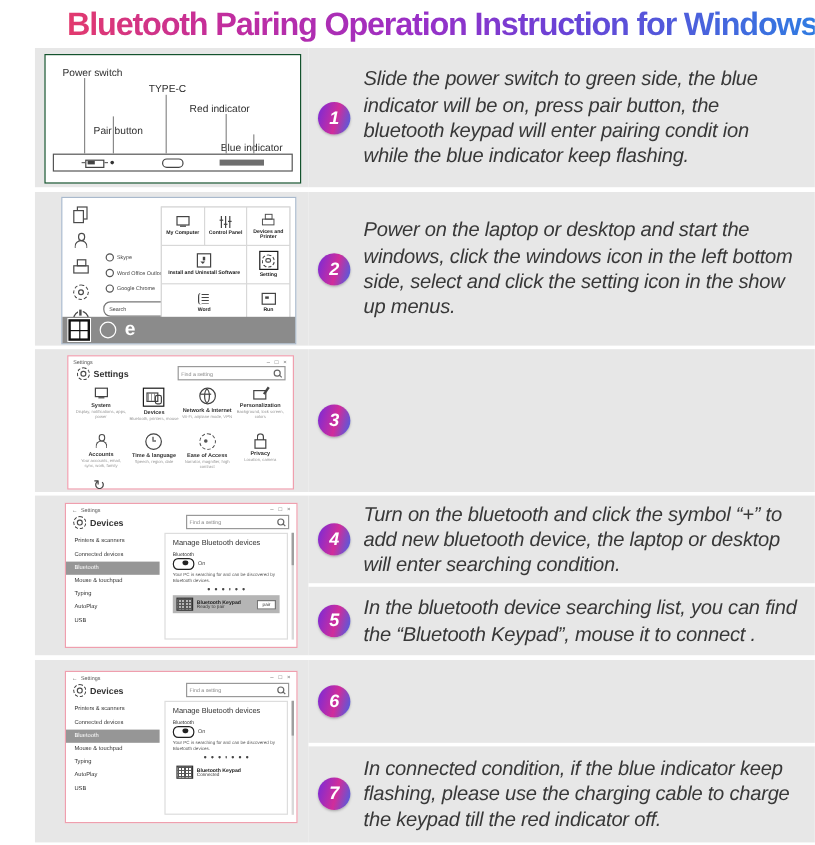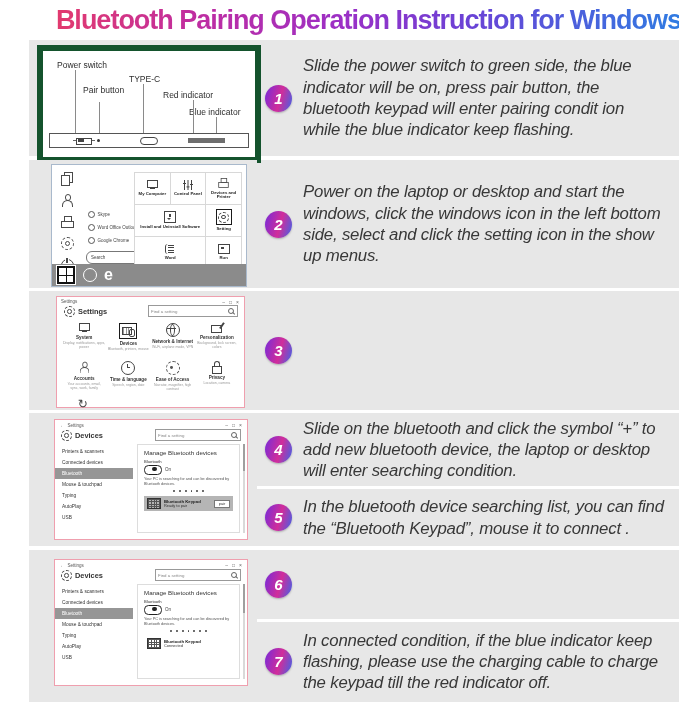--- a/index.html
+++ b/index.html
@@ -104,21 +104,21 @@
   
   .ic-update{width:13px;height:13px;}
   .ic-update::before{content:"↻";position:absolute;left:0;top:-1px;font-size:12px;color:#444;line-height:1;}
   
   .ic-keypad{width:12px;height:9px;border:1px solid #333;background:repeating-linear-gradient(90deg,#555 0 1px,transparent 1px 2.8px),repeating-linear-gradient(#555 0 1px,transparent 1px 2.5px);}
   
   .toggle{width:16px;height:7.5px;border:1.1px solid #222;border-radius:4.5px;position:relative;background:#fff;}
   .toggle::after{content:"";position:absolute;left:7.2px;top:0.9px;width:4.6px;height:4.6px;background:#222;border-radius:50%;}
 
   
-  .diagram{left:8px;top:5px;width:212px;height:106px;border:6px solid #14532d;}
+  .diagram{left:8px;top:5px;width:212px;height:106px;border:1px solid #14532d;}
   .diagram .lbl{position:absolute;font-size:8.5px;color:#2e2e2e;white-space:nowrap;}
   .leader{position:absolute;width:1px;background:#8a8a8a;}
   .kbar{position:absolute;left:6px;top:82px;width:198px;height:13px;border:1px solid #555;background:#fff;}
   .kswitch{position:absolute;left:26px;top:3.5px;width:14px;height:5px;border:1px solid #444;}
   .kswitch::after{content:"";position:absolute;left:0.5px;top:0.5px;width:6px;height:3px;background:#444;}
   .kswitch::before{content:"";position:absolute;left:-4px;top:1.5px;width:2.5px;height:1px;background:#666;box-shadow:19px 0 0 #666;}
   .kdot{position:absolute;left:47px;top:4.6px;width:3.2px;height:3.2px;background:#333;border-radius:50%;}
   .koval{position:absolute;left:90px;top:2.6px;width:16px;height:6.8px;border:1px solid #444;border-radius:4px;}
   .kind{position:absolute;left:138px;top:4px;width:37px;height:4.6px;background:#6e6e6e;}
 
@@ -177,24 +177,24 @@
 <div class="page">
 
   <div class="title">
     <h1>Bluetooth Pairing Operation Instruction for Windows</h1>
   </div>
 
   <div class="row" style="height:116px;margin-bottom:4px">
     <div class="left">
       <div class="mockbox diagram">
         <div class="lbl" style="left:14px;top:9px">Power switch</div>
-        <div class="lbl" style="left:40px;top:34px">Pair button</div>
+        <div class="lbl" style="left:40px;top:58px">Pair button</div>
         <div class="lbl" style="left:86px;top:23px">TYPE-C</div>
         <div class="lbl" style="left:120px;top:39px">Red indicator</div>
-        <div class="lbl" style="left:146px;top:56px">Blue indicator</div>
+        <div class="lbl" style="left:146px;top:72px">Blue indicator</div>
         <span class="leader" style="left:32px;top:19px;height:63px"></span>
         <span class="leader" style="left:56px;top:51px;height:31px"></span>
         <span class="leader" style="left:100px;top:33px;height:49px"></span>
         <span class="leader" style="left:150px;top:49px;height:33px"></span>
         <span class="leader" style="left:173px;top:66px;height:16px"></span>
         <div class="kbar">
           <span class="kswitch"></span>
           <span class="kdot"></span>
           <span class="koval"></span>
           <span class="kind"></span>
@@ -416,21 +416,21 @@
               </span>
             <span class="pairbtn">pair</span>
           </div>
         </div>
         <div class="vscroll"></div>
       </div>
     </div>
     <div class="right">
       <div class="step" style="flex:73">
         <div class="badge">4</div>
-        <div class="steptext">Slide on the bluetooth and click the symbol “+” to add new bluetooth device, the laptop or desktop will enter searching condition.</div>
+        <div class="steptext">Turn on the bluetooth and click the symbol “+” to add new bluetooth device, the laptop or desktop will enter searching condition.</div>
       </div>
       <div class="step" style="flex:57">
         <div class="badge">5</div>
         <div class="steptext">In the bluetooth device searching list, you can find the “Bluetooth Keypad”, mouse it to connect .</div>
       </div>
     </div>
   </div>
 
   <div class="row" style="height:152px">
     <div class="left">

